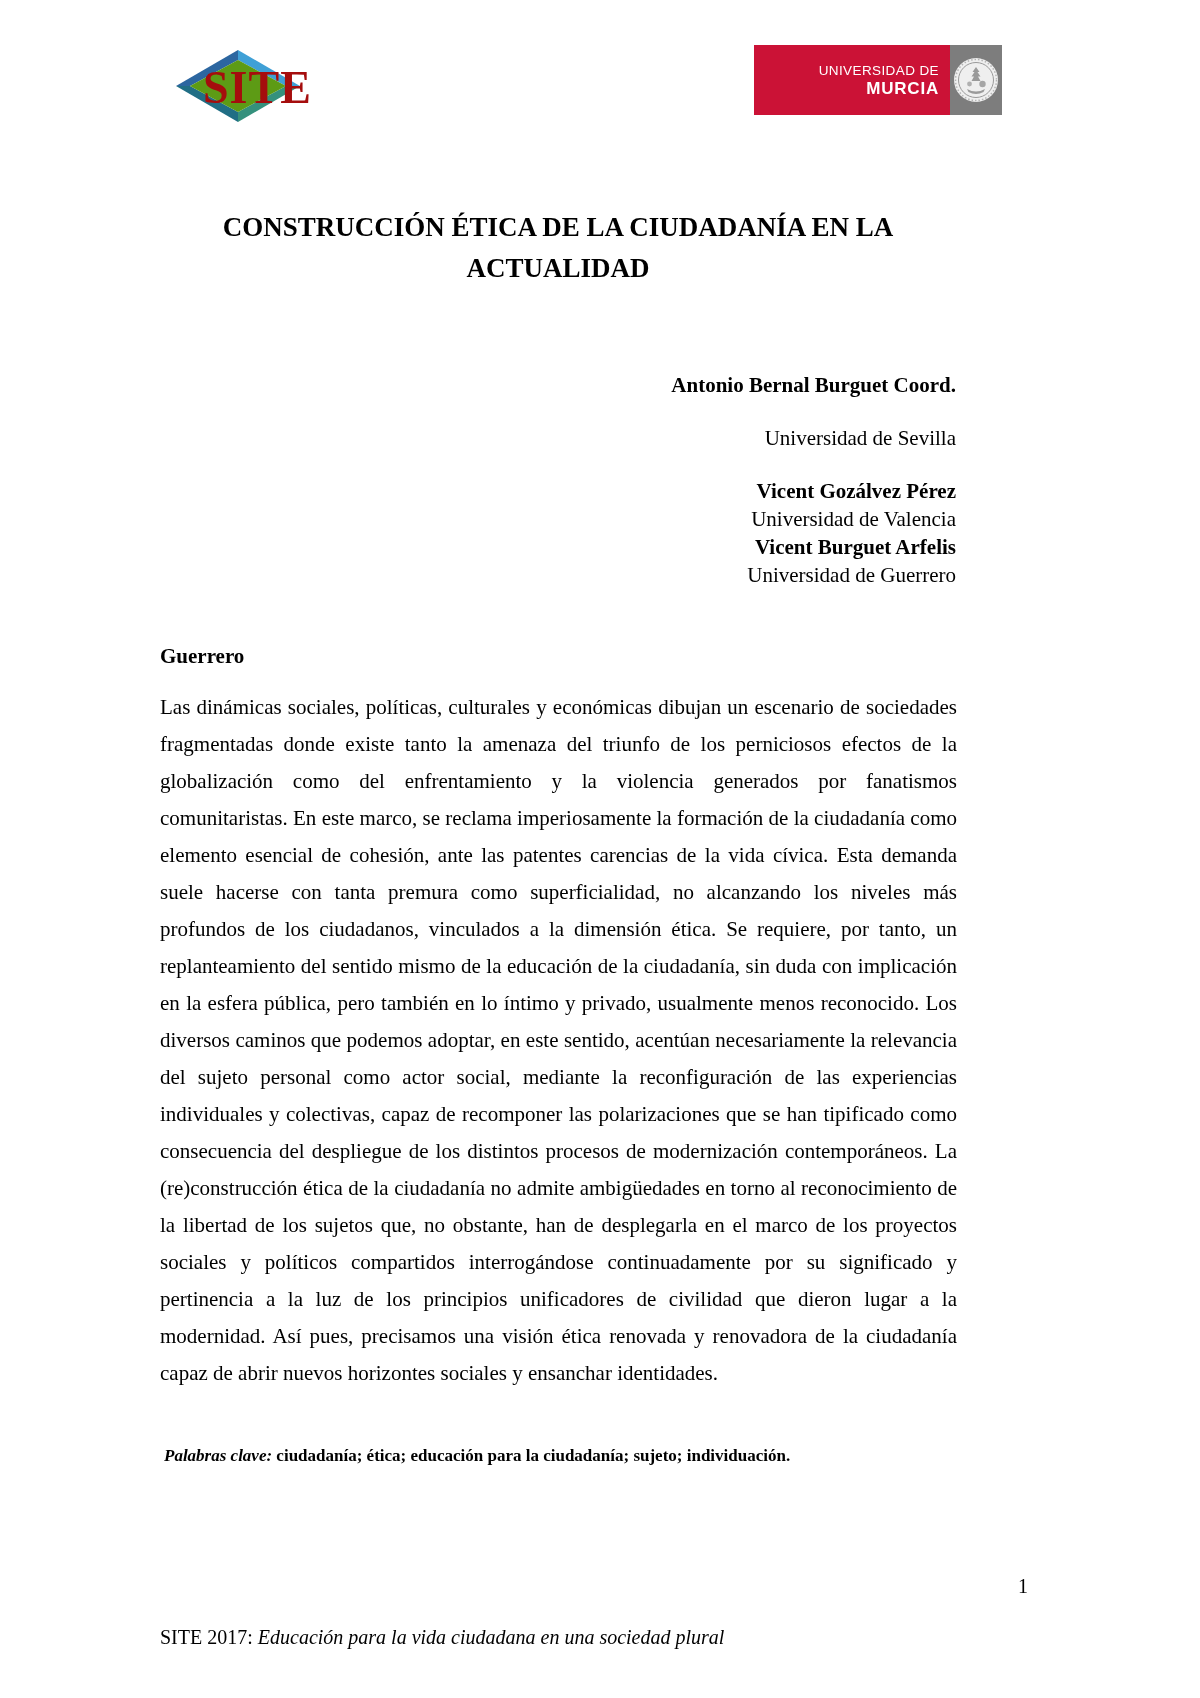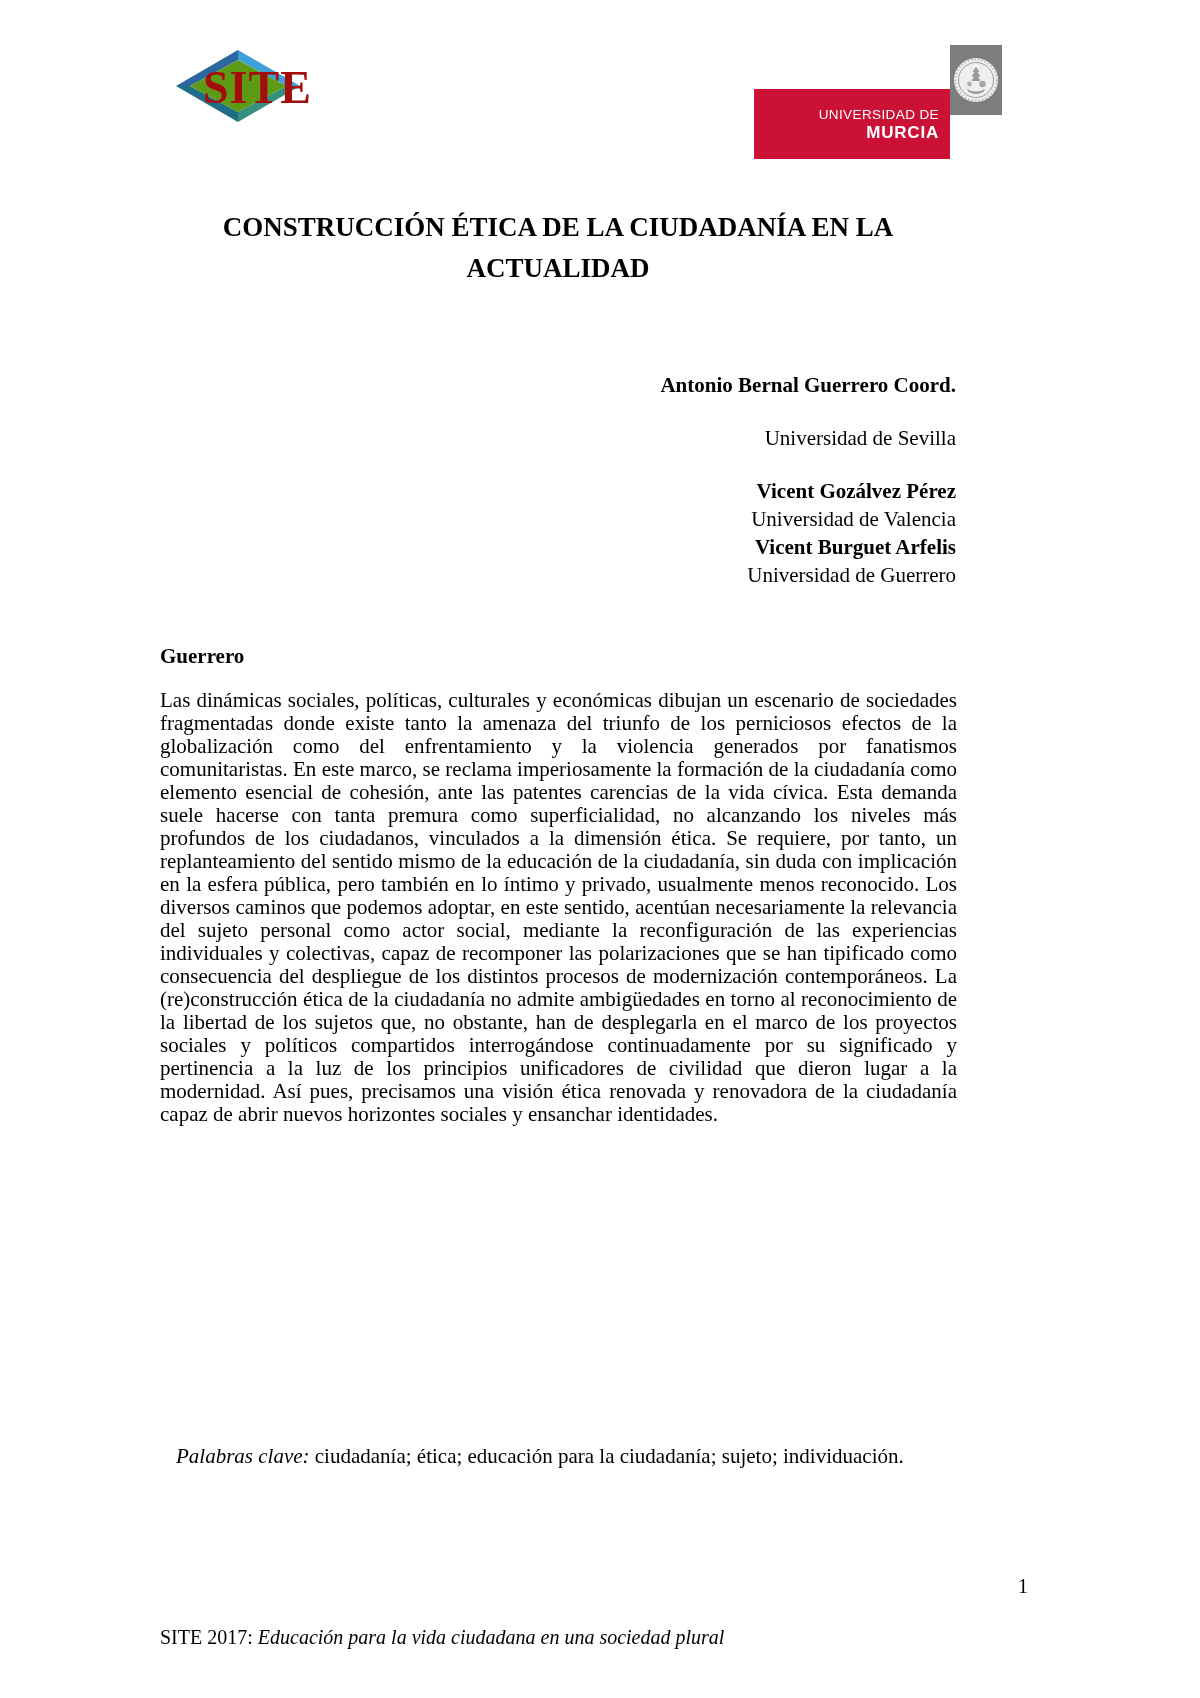--- a/index.html
+++ b/index.html
@@ -14,21 +14,21 @@
   }
 
   
   .site-logo { position:absolute; left:170px; top:40px; width:160px; height:90px; }
 
   .murcia-logo { position:absolute; left:754px; top:45px; width:248px; height:70px; display:flex; }
   .murcia-red {
     width:196px; height:70px; background:#cb1236;
     display:flex; flex-direction:column; justify-content:center; align-items:flex-end;
     box-sizing:border-box; padding-right:11px;
-    font-family:"Liberation Sans","DejaVu Sans",sans-serif; color:#ffffff;margin-top:44px;
+    font-family:"Liberation Sans","DejaVu Sans",sans-serif; color:#ffffff;
   }
   .murcia-line1 { font-size:13.5px; letter-spacing:0.4px; line-height:16px; }
   .murcia-line2 { font-size:17px; font-weight:bold; letter-spacing:0.8px; line-height:19px; }
   .murcia-gray {
     width:52px; height:70px; background:#7d7d7d;
     display:flex; align-items:center; justify-content:center;
   }
 
   
   .doc-title {
@@ -44,27 +44,27 @@
   .author-name { font-weight:bold; }
   .gap-after { margin-bottom:25px; }
 
   
   .resumen-heading {
     position:absolute; left:160px; top:644px;
     font-size:21px; font-weight:bold;
   }
   .abstract-paragraph {
     position:absolute; left:160px; top:689px; width:797px;
-    font-size:21px; line-height:23px; text-align:justify;
+    font-size:21px; line-height:37px; text-align:justify;
   }
 
   
   .keywords {
-    position:absolute; left:176px; top:1441px; width:797px;
-    font-size:21px; line-height:30px;
+    position:absolute; left:164px; top:1441px; width:797px;
+    font-size:17px; line-height:30px;font-weight:bold;
   }
   .keywords-label { font-style:italic; }
 
   
   .page-number {
     position:absolute; left:160px; top:1575px; width:868px;
     text-align:right; font-size:20px;
   }
   .footer-line {
     position:absolute; left:160px; top:1626px; width:840px;
@@ -105,21 +105,21 @@
       </svg>
     </div>
   </div>
 
   <div class="doc-title">
     <div>CONSTRUCCIÓN ÉTICA DE LA CIUDADANÍA EN LA</div>
     <div>ACTUALIDAD</div>
   </div>
 
   <div class="authors">
-    <div class="author-name gap-after">Antonio Bernal Guerrero Coord.</div>
+    <div class="author-name gap-after">Antonio Bernal Burguet Coord.</div>
     <div class="gap-after">Universidad de Sevilla</div>
     <div class="author-name">Vicent Gozálvez Pérez</div>
     <div>Universidad de Valencia</div>
     <div class="author-name">Vicent Burguet Arfelis</div>
     <div>Universidad de Guerrero</div>
   </div>
 
   <div class="resumen-heading">Guerrero</div>
   <div class="abstract-paragraph">Las dinámicas sociales, políticas, culturales y económicas dibujan un escenario de sociedades fragmentadas donde existe tanto la amenaza del triunfo de los perniciosos efectos de la globalización como del enfrentamiento y la violencia generados por fanatismos comunitaristas. En este marco, se reclama imperiosamente la formación de la ciudadanía como elemento esencial de cohesión, ante las patentes carencias de la vida cívica. Esta demanda suele hacerse con tanta premura como superficialidad, no alcanzando los niveles más profundos de los ciudadanos, vinculados a la dimensión ética. Se requiere, por tanto, un replanteamiento del sentido mismo de la educación de la ciudadanía, sin duda con implicación en la esfera pública, pero también en lo íntimo y privado, usualmente menos reconocido. Los diversos caminos que podemos adoptar, en este sentido, acentúan necesariamente la relevancia del sujeto personal como actor social, mediante la reconfiguración de las experiencias individuales y colectivas, capaz de recomponer las polarizaciones que se han tipificado como consecuencia del despliegue de los distintos procesos de modernización contemporáneos. La (re)construcción ética de la ciudadanía no admite ambigüedades en torno al reconocimiento de la libertad de los sujetos que, no obstante, han de desplegarla en el marco de los proyectos sociales y políticos compartidos interrogándose continuadamente por su significado y pertinencia a la luz de los principios unificadores de civilidad que dieron lugar a la modernidad. Así pues, precisamos una visión ética renovada y renovadora de la ciudadanía capaz de abrir nuevos horizontes sociales y ensanchar identidades.</div>
 

